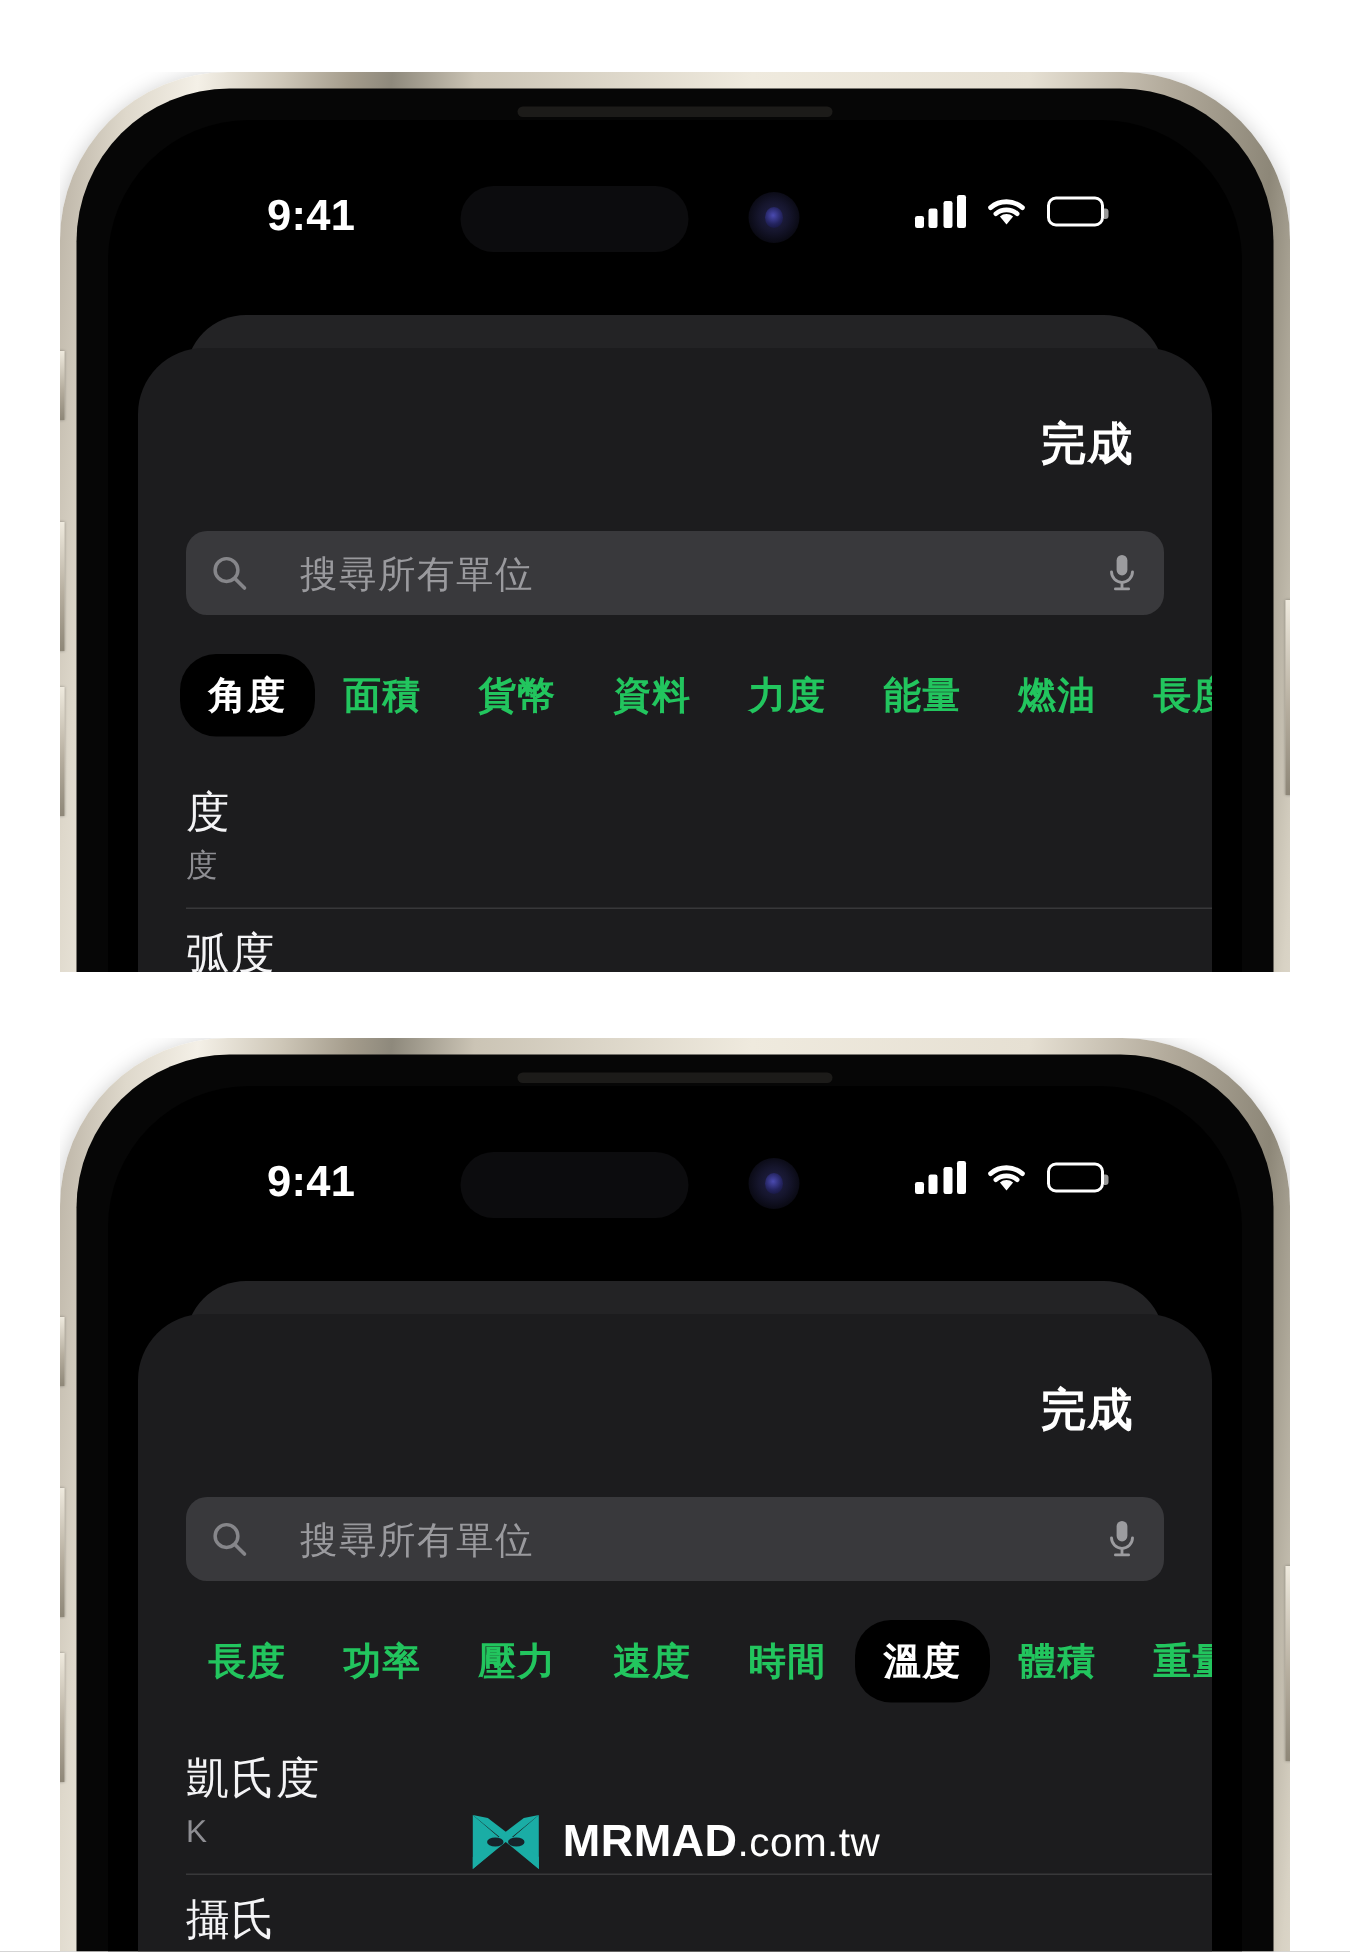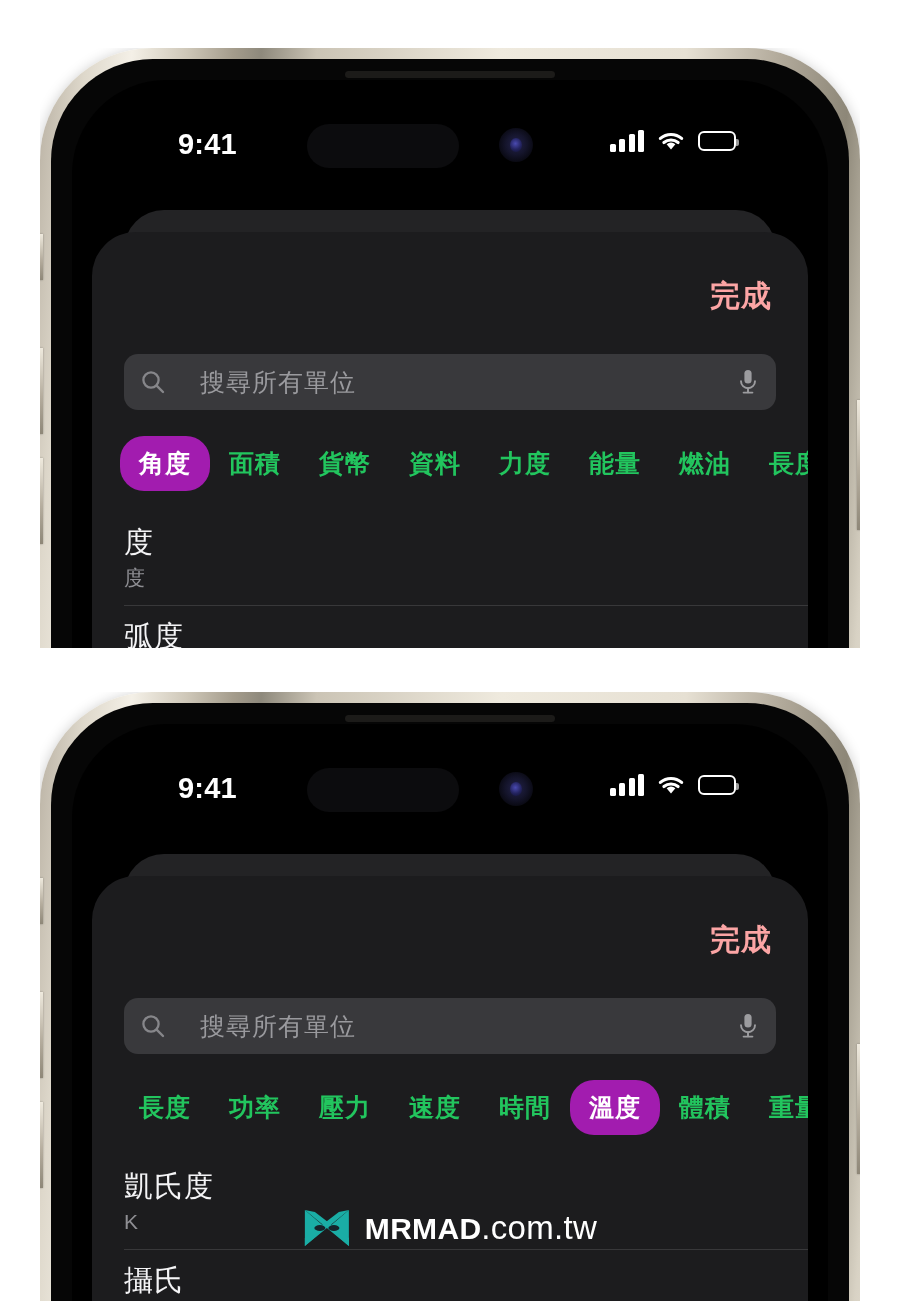--- a/index.html
+++ b/index.html
@@ -199,25 +199,25 @@
     background: #1c1c1e;
     overflow: hidden;
   }
 
   .sheet-top {
     position: relative;
     height: 122px;
   }
   .done-btn {
     position: absolute;
-    right: 36px;
+    right: 52px;
     top: 44px;
     font-size: 30px;
     font-weight: 600;
-    color: #fca5a5;
+    color: #ffffff;
     letter-spacing: 1px;
     font-family: Liberation Serif, serif;
   }
 
   
   .search-wrap {
     margin: 0 32px;
     height: 56px;
     background: #39393c;
     border-radius: 14px;
@@ -250,21 +250,21 @@
   .chip {
     font-size: 25px;
     font-weight: 700;
     color: #22c55e;
     padding: 11px 19px;
     border-radius: 24px;
     letter-spacing: 1px;
     flex: 0 0 auto;
   }
   .chip.selected {
-    background: #a21caf;
+    background: #000000;
     color: #ffffff;
   }
 
   
   .list { margin-top: 20px; }
   .row {
     position: relative;
     padding: 16px 32px 18px 32px;
     box-sizing: border-box;
     height: 94px;
@@ -301,21 +301,21 @@
     gap: 14px;
     z-index: 30;
   }
   .wm-logo { width: 48px; height: 42px; }
   .wm-text {
     font-size: 30px;
     font-weight: 700;
     color: #ffffff;
     letter-spacing: .3px;
   }
-  .wm-text .tld { font-weight: 400; font-size: 33px; }
+  .wm-text .tld { font-weight: 400; font-size: 27px; }
 </style>
 </head>
 <body>
 
 <div class="stage">
 
   <div class="phone phone-1">
     <div class="frame">
       <div class="btn-side btn-action"></div>
       <div class="btn-side btn-volup"></div>

